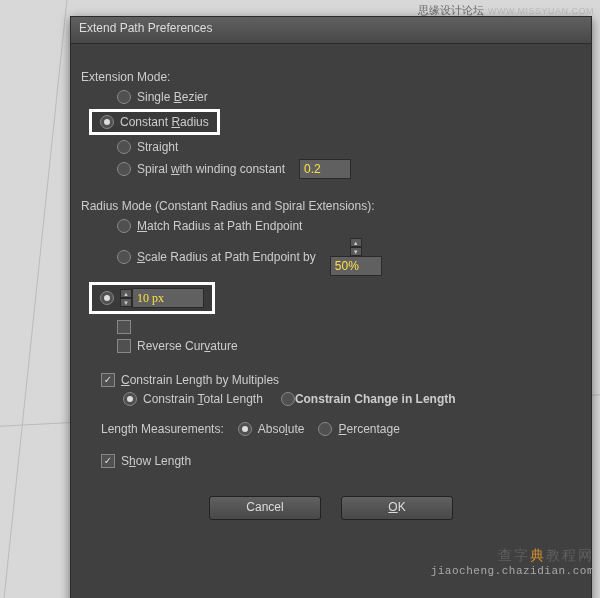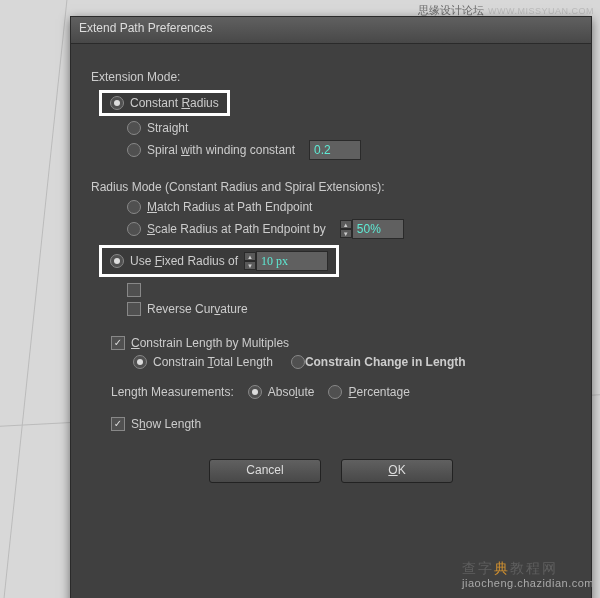--- a/index.html
+++ b/index.html
@@ -26,21 +26,21 @@
   .titlebar {
     height: 22px;
     background: linear-gradient(#606060,#484848);
     border-bottom: 1px solid #2a2a2a;
     color: #ddd;
     padding: 2px 8px;
     font-size: 12px;
     line-height: 18px;
   }
   .content {
-    padding: 16px 20px;
+    padding: 16px 10px;
   }
   .label {
     color: #ccc;
     margin: 10px 0 6px 0;
   }
   .row {
     display: flex;
     align-items: center;
     margin: 5px 0 5px 36px;
     gap: 6px;
@@ -56,21 +56,21 @@
     flex: 0 0 auto;
   }
   .radio { border-radius: 50%; display:flex; align-items:center; justify-content:center;}
   .radio.sel::after { content:""; width:6px; height:6px; background:#ddd; border-radius:50%;}
   .checkbox { display:flex; align-items:center; justify-content:center; color:#ddd; font-size:10px; line-height:10px;}
   .checkbox.sel::after { content:"✓"; }
   .underline { text-decoration: underline; }
   .input {
     background: #606060;
     border: 1px solid #2a2a2a;
-    color: #5eead4;
+    color: #fde047;
     padding: 1px 4px;
     height: 16px;
     font-size: 12px;
   }
   .spinner-wrap {
     display:flex;
     align-items:center;
   }
   .spinner {
     width:12px;height:18px;display:flex;flex-direction:column;
@@ -98,22 +98,22 @@
     border:1px solid #222;
     color:#ddd;text-align:center;line-height:20px;
     border-radius:3px;
   }
   .wm-top {
     position:absolute;top:3px;right:6px;font-size:11px;color:#6a6a6a;
     font-family: "Microsoft YaHei", sans-serif;
   }
   .wm-top .en{font-size:9px;color:#bcbcbc;letter-spacing:0.5px;margin-left:4px;}
   .wm-bot {
-    position:absolute;bottom:8px;right:6px;font-size:11px;
-    font-family:Liberation Sans, sans-serif;text-align:left;line-height:1.2;
+    position:absolute;bottom:20px;right:6px;font-size:11px;
+    font-family:Liberation Mono, monospace;text-align:right;line-height:1.2;
   }
   .wm-bot .cn{color:#5f5f5f;font-size:14px;letter-spacing:2px;}
   .wm-bot .cn .accent{color:#d09030;}
   .wm-bot .url{color:#a9a9a9;font-size:11px;letter-spacing:0.5px;}
   .bg-lines::before,.bg-lines::after{
     content:"";position:absolute;background:#bbb;
   }
   .bg-lines::before{left:35px;top:0;width:1px;height:598px;transform:skewX(-6deg);}
   .bg-lines::after{left:0;top:410px;width:600px;height:1px;transform:skewY(-3deg);}
 </style>
@@ -125,20 +125,24 @@
 <div class="wm-top">
   <span>思缘设计论坛</span><span class="en">WWW.MISSYUAN.COM</span>
 </div>
 
 <div class="dialog">
   <div class="titlebar">Extend Path Preferences</div>
   <div class="content">
 
     <div class="label">Extension Mode:</div>
 
+    <div class="row">
+      <span class="radio"></span>
+      <span>Single <span class="underline">B</span>ezier</span>
+    </div>
 
     <div style="margin:4px 0 4px 22px;">
       <span class="highlight">
         <span class="row" style="margin:0;">
           <span class="radio sel"></span>
           <span>Constant <span class="underline">R</span>adius</span>
         </span>
       </span>
     </div>
 
@@ -156,34 +160,33 @@
     <div class="label" style="margin-top:20px;">Radius Mode (Constant Radius and Spiral Extensions):</div>
 
     <div class="row">
       <span class="radio"></span>
       <span><span class="underline">M</span>atch Radius at Path Endpoint</span>
     </div>
 
     <div class="row">
       <span class="radio"></span>
       <span><span class="underline">S</span>cale Radius at Path Endpoint by</span>
-      <span class="spinner-wrap" style="margin-left:8px;">
+      <span class="spinner-wrap" style="margin-left:8px;flex-direction:column;">
         <span class="spinner">
             <span>▲</span>
             <span>▼</span>
           </span>
         <input class="input" style="width: 42px;" value="50%">
       </span>
     </div>
 
     <div style="margin:6px 0 6px 22px;">
       <span class="highlight">
         <span class="row" style="margin:0;">
           <span class="radio sel"></span>
-          <span>Use <span class="underline">F</span>ixed Radius of</span>
         </span>
         <span class="spinner-wrap">
           <span class="spinner">
               <span>▲</span>
               <span>▼</span>
             </span>
           <input class="input" style="width: 62px; font-family: Liberation Serif, serif;" value="10 px">
         </span>
       </span>
     </div>

